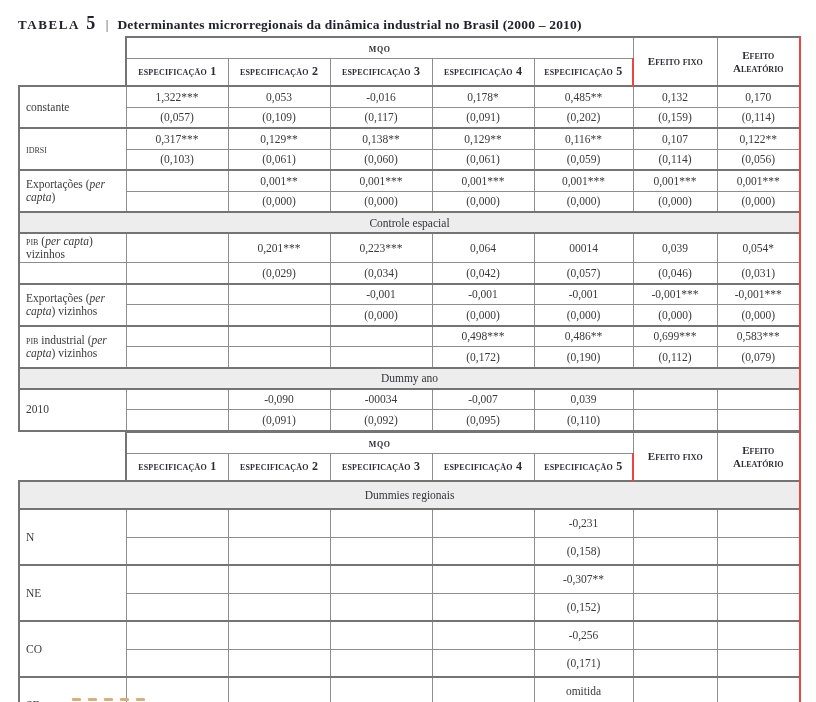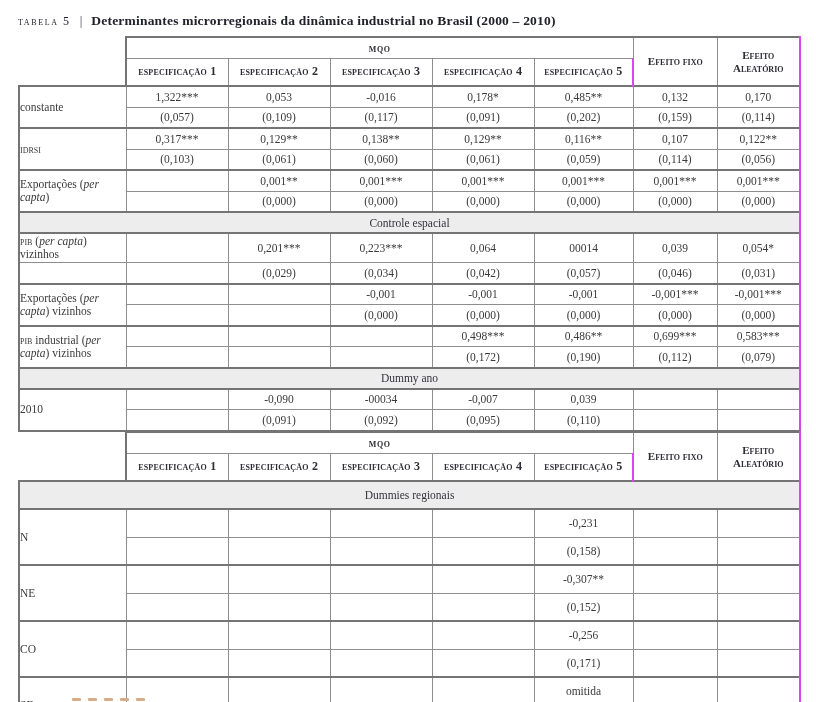--- a/index.html
+++ b/index.html
@@ -1,21 +1,21 @@
 <!DOCTYPE html>
 <html><head>
 <meta charset="utf-8">
 <style>
   html,body{margin:0;padding:0}
   body{
     width:816px;height:702px;overflow:hidden;background:#ffffff;
     font-family:"Liberation Serif","DejaVu Serif",serif;color:#3a3a3a;position:relative;
   }
   .title{position:absolute;left:18px;top:13px;white-space:nowrap;color:#22222c;font-size:13px}
-  .tag{font-variant:small-caps;font-weight:normal;letter-spacing:1.6px;font-size:12px}
+  .tag{font-variant:small-caps;font-weight:bold;letter-spacing:1.6px;font-size:18px}
   .sep{margin:0 9px;color:#44444e;font-weight:300}
   .ttl{font-weight:bold;font-size:13.5px;letter-spacing:.2px}
 
   table.tbl{border-collapse:collapse;table-layout:fixed;position:absolute;left:18px;width:781px}
   .t1{top:36px}
   .t2{top:431px}
   td{border:1px solid #8e8e8e;font-size:11.5px;text-align:center;vertical-align:middle;
      padding:1px 3px;overflow:hidden;color:#3a3a3a}
   tr{height:21px}
   .hr2{height:28px}
@@ -23,29 +23,29 @@
   .t2 tr{height:28px}
   .t2 tr.hr1{height:21px}
   .t2 tr.hr2{height:28px}
 
   .be{border:none;background:#fff}
   .hc{font-variant:small-caps;font-weight:bold;color:#2d2d36}
   .mqo{font-size:11px;letter-spacing:.6px}
   .sp{font-size:12px;letter-spacing:.2px}
   .ef{font-size:11px;line-height:13px}
   .secc{background:#ededed;font-weight:normal;font-size:11.5px;color:#33333c}
-  .lbl{text-align:left;padding-left:0;line-height:13px;font-size:11.5px}
+  .lbl{text-align:left;padding-left:6px;line-height:13px;font-size:11.5px}
   .sc{font-variant:small-caps}
   .it{font-style:italic}
 
   tr.gt>td{border-top:2px solid #747474}
   .ot{border-top:2px solid #747474}
   .ol{border-left:2px solid #747474}
   .ob{border-bottom:2px solid #747474}
-  table.tbl tr>td:last-child{border-right:2px solid #d946ef}
+  table.tbl tr>td:last-child{border-right:2px solid #ef4444}
 
   .frag{position:absolute;left:72px;top:698px;display:flex;gap:7px}
   .frag span{display:block;width:9px;height:3px;background:#d4af85;border-radius:1px}
 </style>
 </head>
 <body>
 
 <div class="title">
   <span class="tag">tabela 5</span><span class="sep">|</span><span class="ttl">Determinantes microrregionais da dinâmica industrial no Brasil (2000 – 2010)</span>
 </div>

